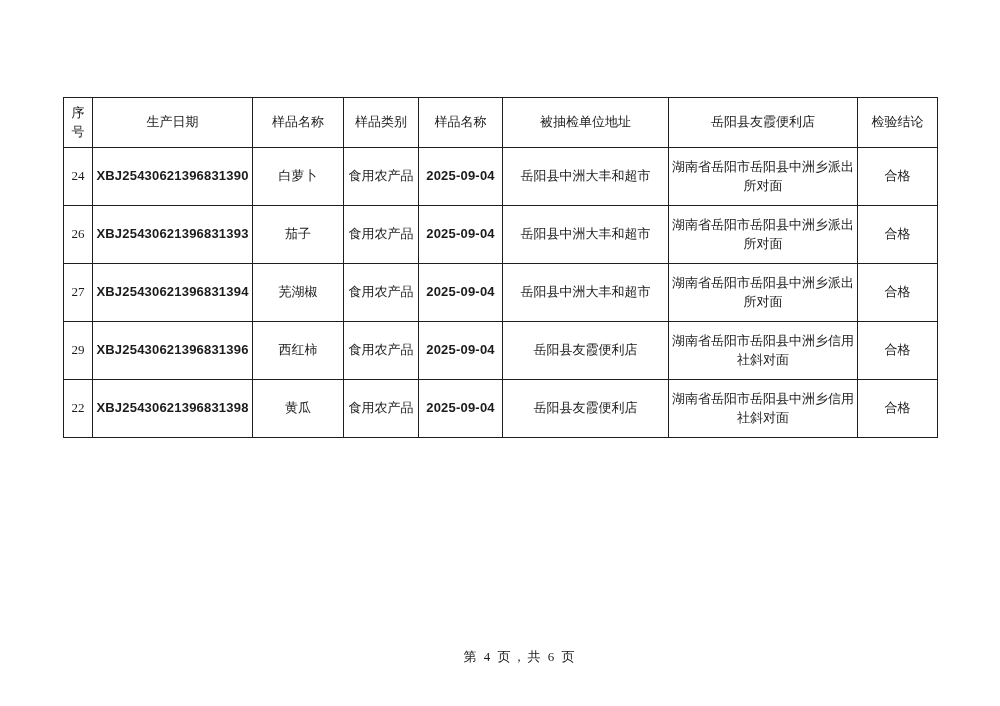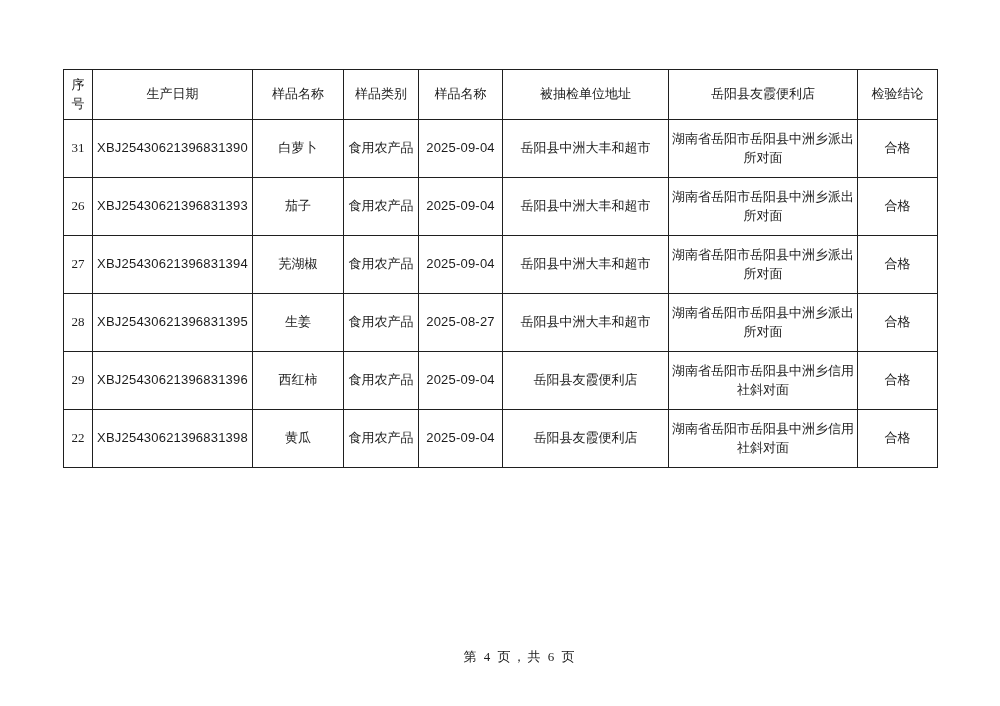--- a/index.html
+++ b/index.html
@@ -10,21 +10,21 @@
     color: #1b1b1b;
   }
   .page {
     position: relative;
     width: 1000px; height: 706px;
     background: #ffffff;
     overflow: hidden;
   }
   table.inspection {
     position: absolute;
-    left: 63px; top: 69px;
+    left: 63px; top: 97px;
     width: 874px;
     border-collapse: collapse;
     table-layout: fixed;
   }
   table.inspection th, table.inspection td {
     border: 1px solid #1f1f1f;
     text-align: center;
     vertical-align: middle;
     font-size: 13px;
     line-height: 1.45;
@@ -34,21 +34,21 @@
   }
   table.inspection thead tr { height: 50px; }
   table.inspection tbody tr { height: 58px; }
   table.inspection th {
     font-weight: normal;
     font-family: "Liberation Serif", serif;
   }
   
   td.col-1, td.col-4 {
     font-family: "Liberation Sans", sans-serif;
-    font-weight: 400;
+    font-weight: 700;
     font-size: 12.5px;
     letter-spacing: 0.2px;
   }
   td.col-0 { font-size: 12.5px; }
   td.col-6 { padding: 2px 2px; }
   .footer-text {
     position: absolute;
     left: 0; right: 0;
     top: 648px;
     text-align: center;
@@ -82,21 +82,21 @@
           <th class="col-2">样品名称</th>
           <th class="col-3">样品类别</th>
           <th class="col-4">样品名称</th>
           <th class="col-5">被抽检单位地址</th>
           <th class="col-6">岳阳县友霞便利店</th>
           <th class="col-7">检验结论</th>
         </tr>
     </thead>
     <tbody>
         <tr>
-          <td class="col-0">31</td>
+          <td class="col-0">24</td>
           <td class="col-1">XBJ25430621396831390</td>
           <td class="col-2">白萝卜</td>
           <td class="col-3">食用农产品</td>
           <td class="col-4">2025-09-04</td>
           <td class="col-5">岳阳县中洲大丰和超市</td>
           <td class="col-6">湖南省岳阳市岳阳县中洲乡派出所对面</td>
           <td class="col-7">合格</td>
         </tr>
         <tr>
           <td class="col-0">26</td>
@@ -107,30 +107,20 @@
           <td class="col-5">岳阳县中洲大丰和超市</td>
           <td class="col-6">湖南省岳阳市岳阳县中洲乡派出所对面</td>
           <td class="col-7">合格</td>
         </tr>
         <tr>
           <td class="col-0">27</td>
           <td class="col-1">XBJ25430621396831394</td>
           <td class="col-2">芜湖椒</td>
           <td class="col-3">食用农产品</td>
           <td class="col-4">2025-09-04</td>
-          <td class="col-5">岳阳县中洲大丰和超市</td>
-          <td class="col-6">湖南省岳阳市岳阳县中洲乡派出所对面</td>
-          <td class="col-7">合格</td>
-        </tr>
-        <tr>
-          <td class="col-0">28</td>
-          <td class="col-1">XBJ25430621396831395</td>
-          <td class="col-2">生姜</td>
-          <td class="col-3">食用农产品</td>
-          <td class="col-4">2025-08-27</td>
           <td class="col-5">岳阳县中洲大丰和超市</td>
           <td class="col-6">湖南省岳阳市岳阳县中洲乡派出所对面</td>
           <td class="col-7">合格</td>
         </tr>
         <tr>
           <td class="col-0">29</td>
           <td class="col-1">XBJ25430621396831396</td>
           <td class="col-2">西红柿</td>
           <td class="col-3">食用农产品</td>
           <td class="col-4">2025-09-04</td>

